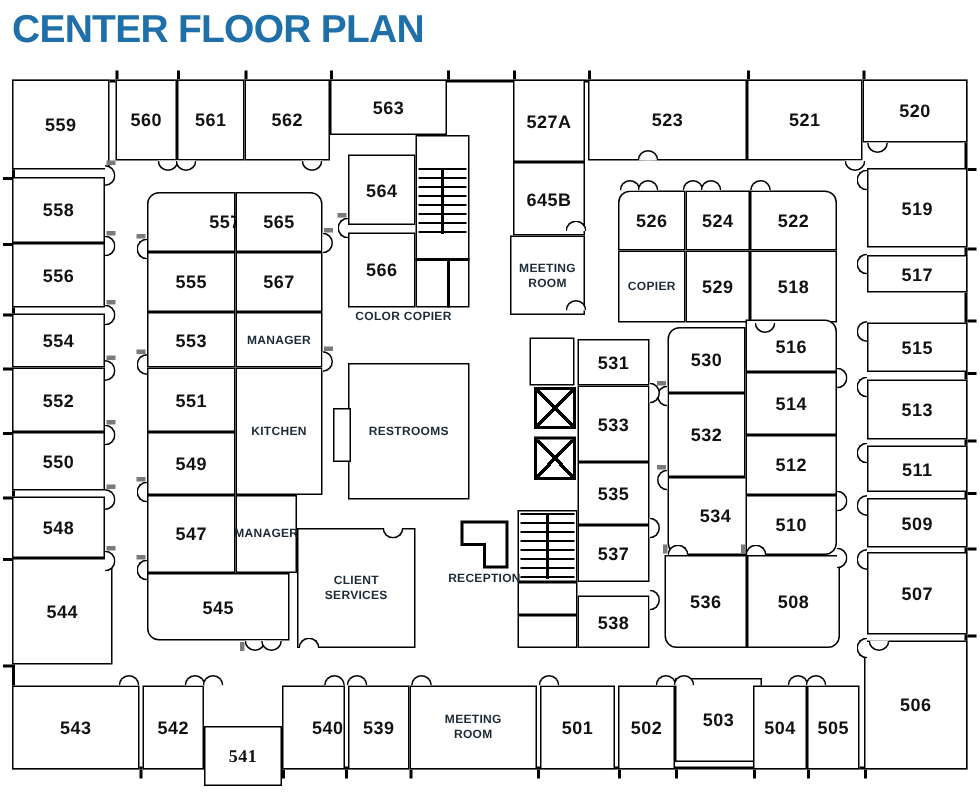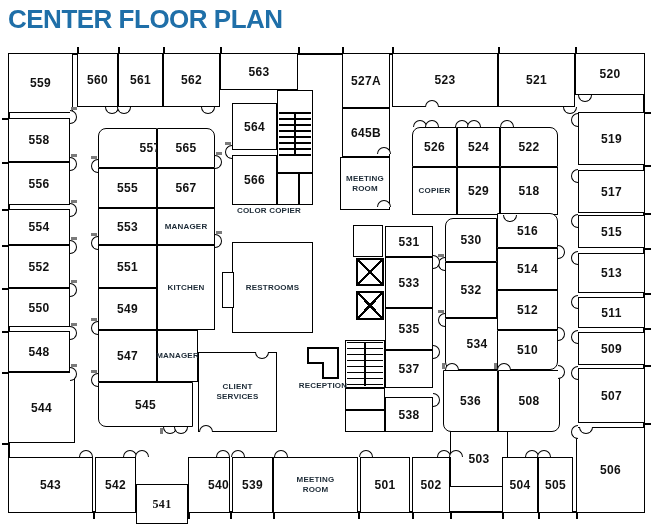--- a/index.html
+++ b/index.html
@@ -104,21 +104,21 @@
         </div>
         <div class="room" style="left: 232px; top: 457px; width: 41px; height: 56px;">
           <span class="num">539</span>
         </div>
         <div class="room" style="left: 360px; top: 457px; width: 50px; height: 56px;">
           <span class="num">501</span>
         </div>
         <div class="room" style="left: 412px; top: 457px; width: 38px; height: 56px;">
           <span class="num">502</span>
         </div>
-        <div class="room" style="left: 450px; top: 431px; width: 58px; height: 56px;">
+        <div class="room" style="left: 450px; top: 452px; width: 58px; height: 56px;">
           <span class="num">503</span>
         </div>
         <div class="room" style="left: 502px; top: 457px; width: 36px; height: 56px;">
           <span class="num">504</span>
         </div>
         <div class="room" style="left: 538px; top: 457px; width: 35px; height: 56px;">
           <span class="num">505</span>
         </div>
         <div class="room" style="left: 576px; top: 427px; width: 69px; height: 86px;">
           <span class="num">506</span>
@@ -131,21 +131,21 @@
         </div>
         <div class="room" style="left: 578px; top: 297px; width: 67px; height: 31px;">
           <span class="num">511</span>
         </div>
         <div class="room" style="left: 578px; top: 253px; width: 67px; height: 40px;">
           <span class="num">513</span>
         </div>
         <div class="room" style="left: 578px; top: 215px; width: 67px; height: 33px;">
           <span class="num">515</span>
         </div>
-        <div class="room" style="left: 578px; top: 170px; width: 67px; height: 43px;">
+        <div class="room" style="left: 578px; top: 170px; width: 67px; height: 25px;">
           <span class="num">517</span>
         </div>
         <div class="room" style="left: 578px; top: 112px; width: 67px; height: 53px;">
           <span class="num">519</span>
         </div>
         <div class="room" style="left: 342px; top: 108px; width: 48px; height: 49px;">
           <span class="num">645B</span>
         </div>
         <div class="room" style="left: 98px; top: 128px; width: 59px; height: 40px; border-radius: 8px 0px 0px; padding-left: 45px;">
           <span class="num">557</span>

